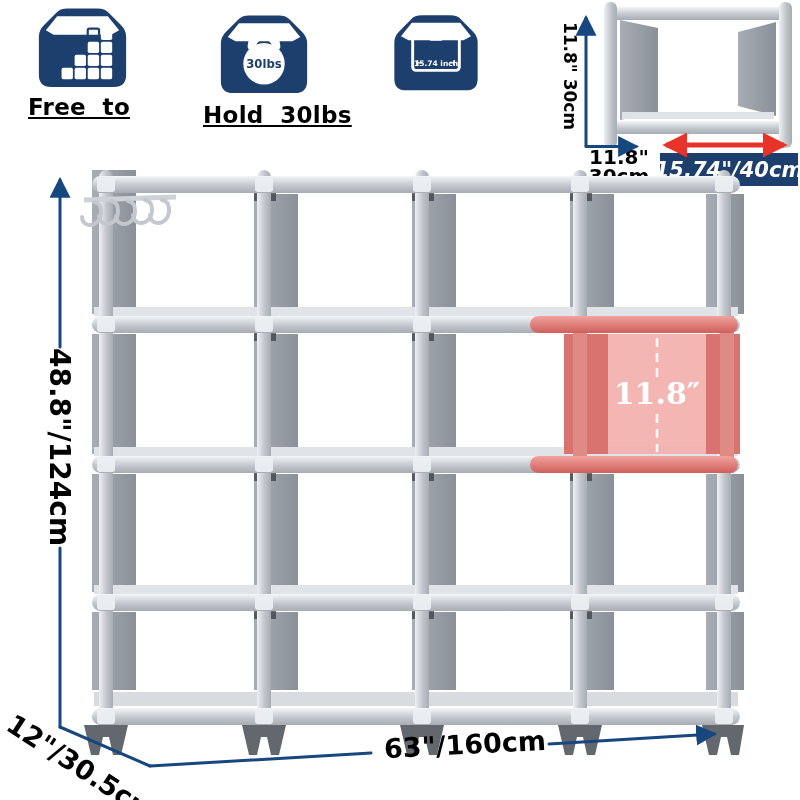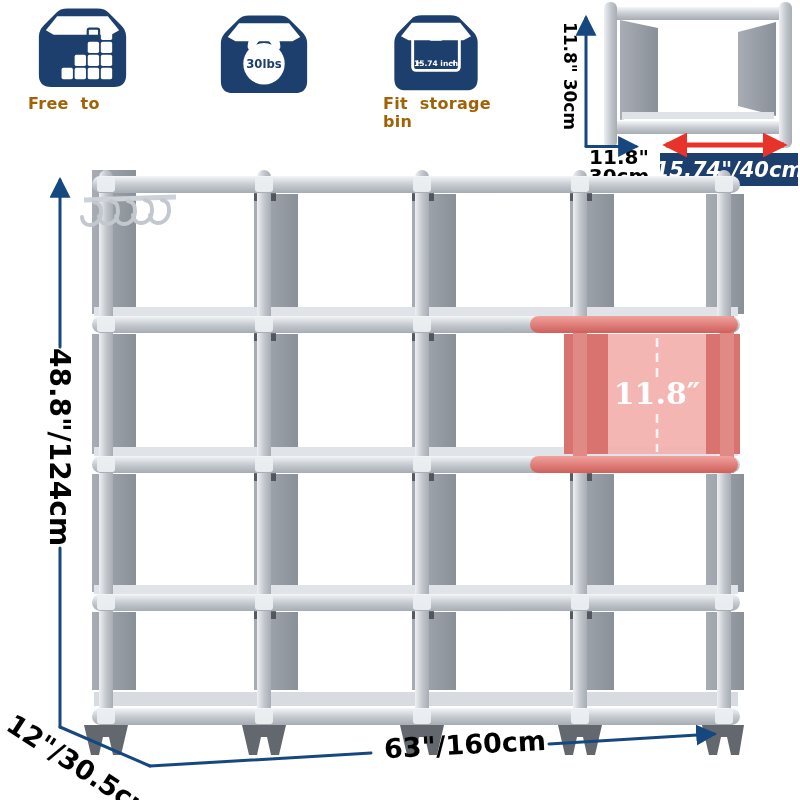--- a/index.html
+++ b/index.html
@@ -1,20 +1,20 @@
 <!DOCTYPE html>
 <html><head>
 <meta charset="utf-8">
 <style>
   html,body{margin:0;padding:0;background:#fff;}
   .canvas{position:relative;width:800px;height:800px;background:#ffffff;overflow:hidden;
           font-family:"DejaVu Sans",sans-serif;}
   .abs{position:absolute;}
-  .feature-label{position:absolute;font-weight:bold;font-size:16px;line-height:1.12;
-                 color:#a16207;letter-spacing:.3px;white-space:pre;}
+  .feature-label{position:absolute;font-weight:bold;font-size:23px;line-height:1.12;
+                 color:#000000;letter-spacing:.3px;white-space:pre;text-decoration:underline;}
   .dim-label{position:absolute;font-weight:bold;color:#000;white-space:nowrap;}
   .rot90{transform:translate(-50%,-50%) rotate(90deg);}
   .badge{position:absolute;left:660px;top:153px;width:138px;height:33px;background:#1d3f6d;
          color:#fff;display:flex;align-items:center;justify-content:center;
          font-weight:bold;font-style:italic;font-size:21px;letter-spacing:0;}
   .mini-depth{position:absolute;left:586px;top:148px;width:66px;text-align:center;
               font-weight:bold;font-size:20px;line-height:.95;color:#000;white-space:pre-line;}
   .cube-label{font-family:"DejaVu Serif",serif;font-weight:bold;font-size:30px;fill:#ffffff;}
   svg{display:block;}
 </style>
@@ -42,30 +42,30 @@
   </svg>
   <div class="feature-label" style="left:28px;top:95px"><span>Free  to</span><br></div>
 
   <svg class="abs" style="left:212px;top:12px" width="104" height="88" viewBox="0 0 120 102">
     <path d="M10,36 Q10,29 16,23 L30,9 Q34,4 43,4 L77,4 Q86,4 90,9 L104,23 Q110,29 110,36 L110,80 Q110,94 96,94 L24,94 Q10,94 10,80 Z" fill="#1d3f6d"></path>
     <polygon points="18,29 31,13 89,13 102,29 93,34 27,34" fill="#ffffff"></polygon>
     <path d="M46,40 A14,13 0 0 1 74,40" fill="none" stroke="#ffffff" stroke-width="10" stroke-linecap="round"></path>
     <circle cx="60" cy="60" r="24" fill="#ffffff"></circle>
     <text x="60" y="65" text-anchor="middle" font-size="13.5" font-weight="bold" fill="#1d3f6d">30lbs</text>
   </svg>
+  <div class="feature-label" style="left:203px;top:103px"><span>Hold  30lbs</span></div>
 
   <svg class="abs" style="left:386px;top:12px" width="100" height="85" viewBox="0 0 120 102">
     <path d="M10,36 Q10,29 16,23 L30,9 Q34,4 43,4 L77,4 Q86,4 90,9 L104,23 Q110,29 110,36 L110,80 Q110,94 96,94 L24,94 Q10,94 10,80 Z" fill="#1d3f6d"></path>
     <polygon points="18,29 31,13 89,13 102,29 93,34 27,34" fill="#ffffff"></polygon>
     <rect x="32" y="24" width="56" height="46" rx="4" fill="none" stroke="#ffffff" stroke-width="3.5"></rect>
     <rect x="52" y="30" width="16" height="4.5" rx="2" fill="#ffffff"></rect>
     <path d="M38,58 v6 M38,61 h5 M82,58 v6 M82,61 h-5" stroke="#ffffff" stroke-width="1.6" fill="none"></path>
     <text x="60" y="64.5" text-anchor="middle" font-size="9" font-weight="bold" fill="#ffffff">15.74  inch</text>
   </svg>
-  <div class="feature-label" style="left:383px;top:95px"><span>Fit  storage</span><br><span>bin</span></div>
 
   <svg class="abs" style="left:598px;top:0px" width="200" height="152" viewBox="0 0 200 152">
     <defs>
       <linearGradient id="gRailM" x1="0" y1="0" x2="0" y2="1">
         <stop offset="0" stop-color="#f4f6f8"></stop>
           <stop offset=".55" stop-color="#c3c8ce"></stop>
           <stop offset="1" stop-color="#a7adb4"></stop>
       </linearGradient>
       <linearGradient id="gPostM" x1="0" y1="0" x2="1" y2="0">
         <stop offset="0" stop-color="#eef0f3"></stop>

